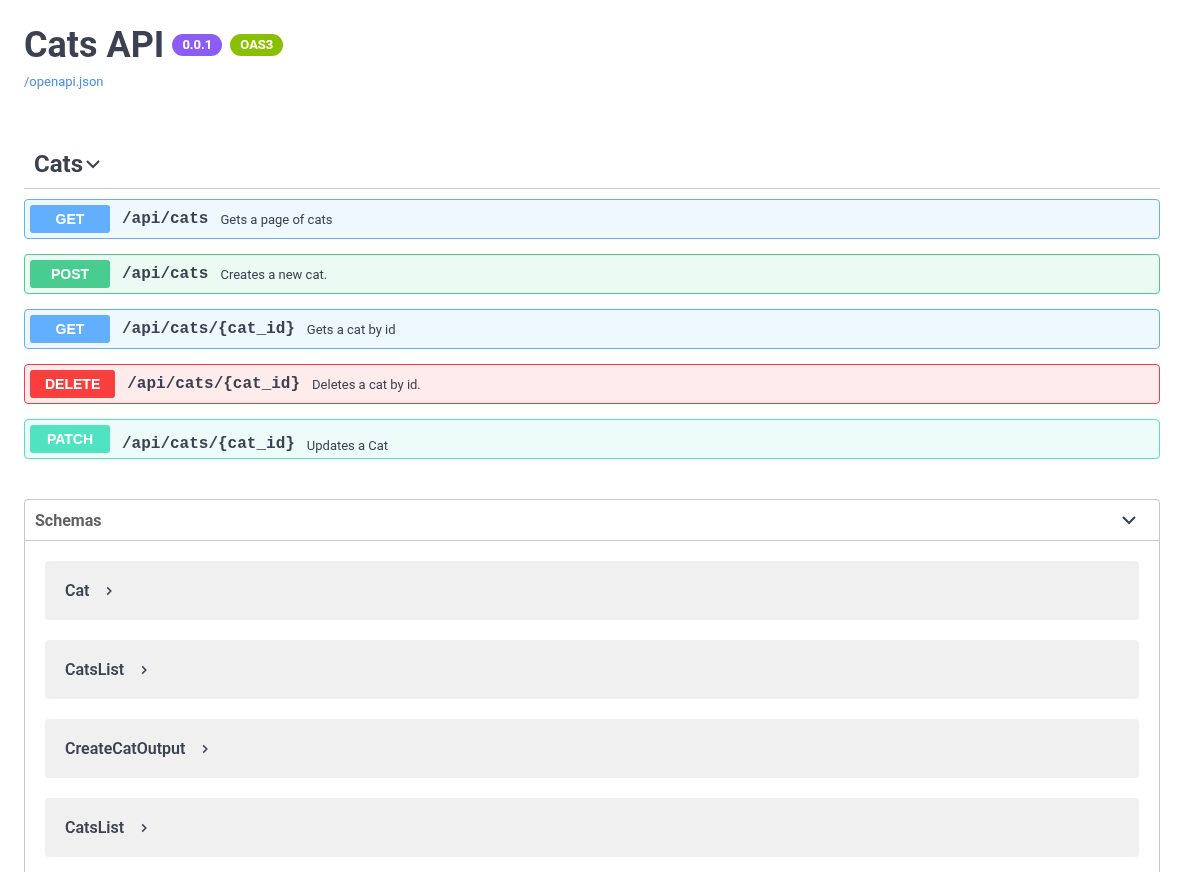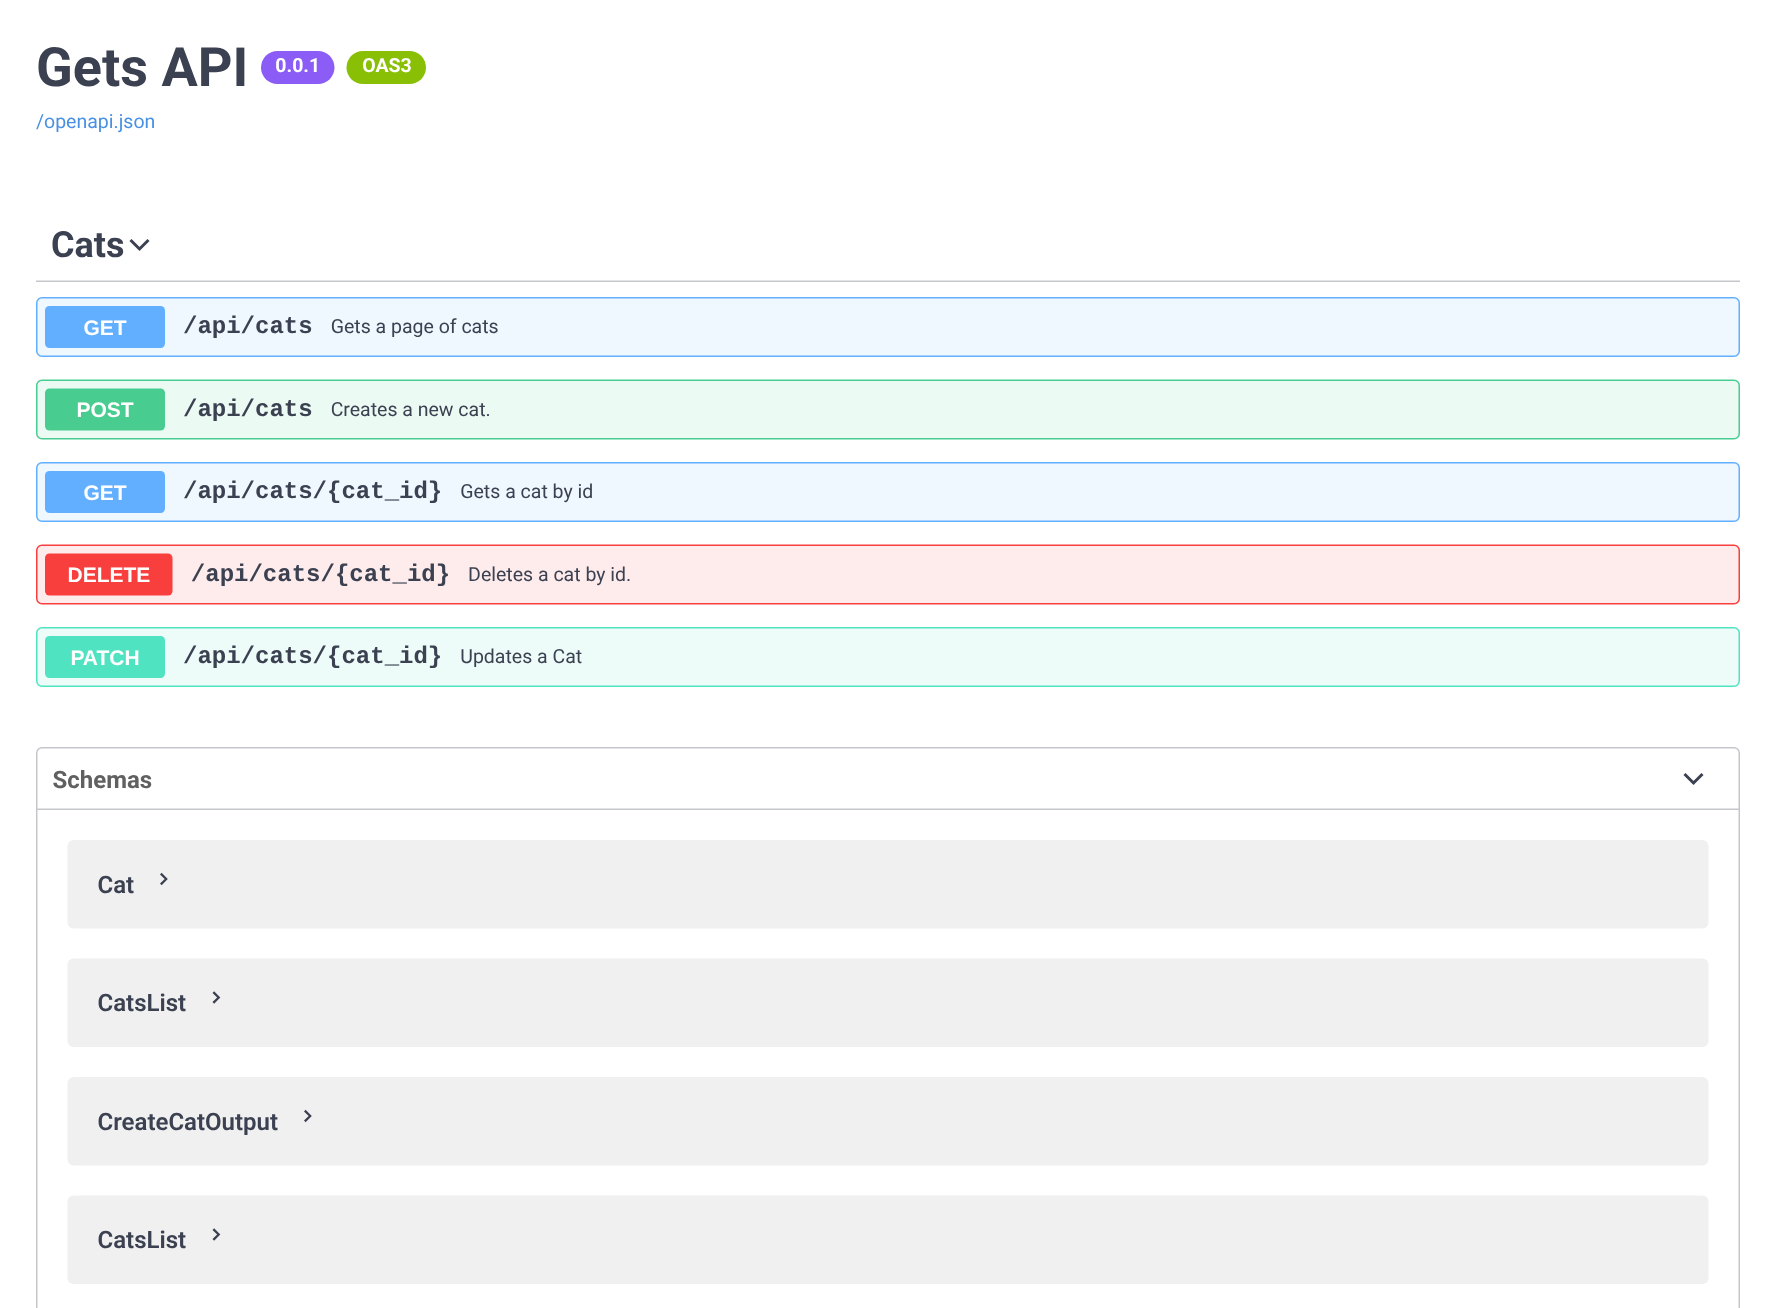--- a/index.html
+++ b/index.html
@@ -85,21 +85,21 @@
     font-size: 13px;
     color: #3b4151;
   }
 
   .op-get    { background: rgba(97,175,254,.1); border-color: #61affe; }
   .op-get .op-method { background: #61affe; }
   .op-post   { background: rgba(73,204,144,.1); border-color: #49cc90; }
   .op-post .op-method { background: #49cc90; }
   .op-delete { background: rgba(249,62,62,.1); border-color: #f93e3e; }
   .op-delete .op-method { background: #f93e3e; }
-  .op-patch  { background: rgba(80,227,194,.1); border-color: #50e3c2; }
+  .op-patch  { background: rgba(80,227,194,.1); border-color: #50e3c2; align-items: flex-end; }
   .op-patch .op-method { background: #50e3c2; }
 
   .schemas-box {
     border: 1px solid rgba(59,65,81,.3);
     border-radius: 4px;
   }
   .schemas-header {
     display: flex;
     justify-content: space-between;
     align-items: flex-end;
@@ -113,37 +113,38 @@
     color: #606060;
     margin: 0;
   }
   .schemas-list { padding: 20px; }
   .schema-item {
     background: #f0f0f0;
     border-radius: 4px;
     padding: 20px;
     margin-bottom: 20px;
     display: flex;
+    align-items: center;
     gap: 14px;
     cursor: pointer;
   }
   .schema-item:last-child { margin-bottom: 0; }
   .schema-name {
     font-size: 16px;
     font-weight: 600;
     color: #3b4151;
   }
   svg { display: block; }
 </style>
 </head>
 <body>
 
 <div class="header">
   <div class="title-row">
-    <h1 class="api-title">Gets API</h1>
+    <h1 class="api-title">Cats API</h1>
     <span class="badge badge-version">0.0.1</span>
     <span class="badge badge-oas">OAS3</span>
   </div>
   <a href="#" class="spec-link">/openapi.json</a>
 </div>
 
 <div class="section">
   <div class="tag-header">
     <h2 class="tag-name">Cats</h2>
     <span>

